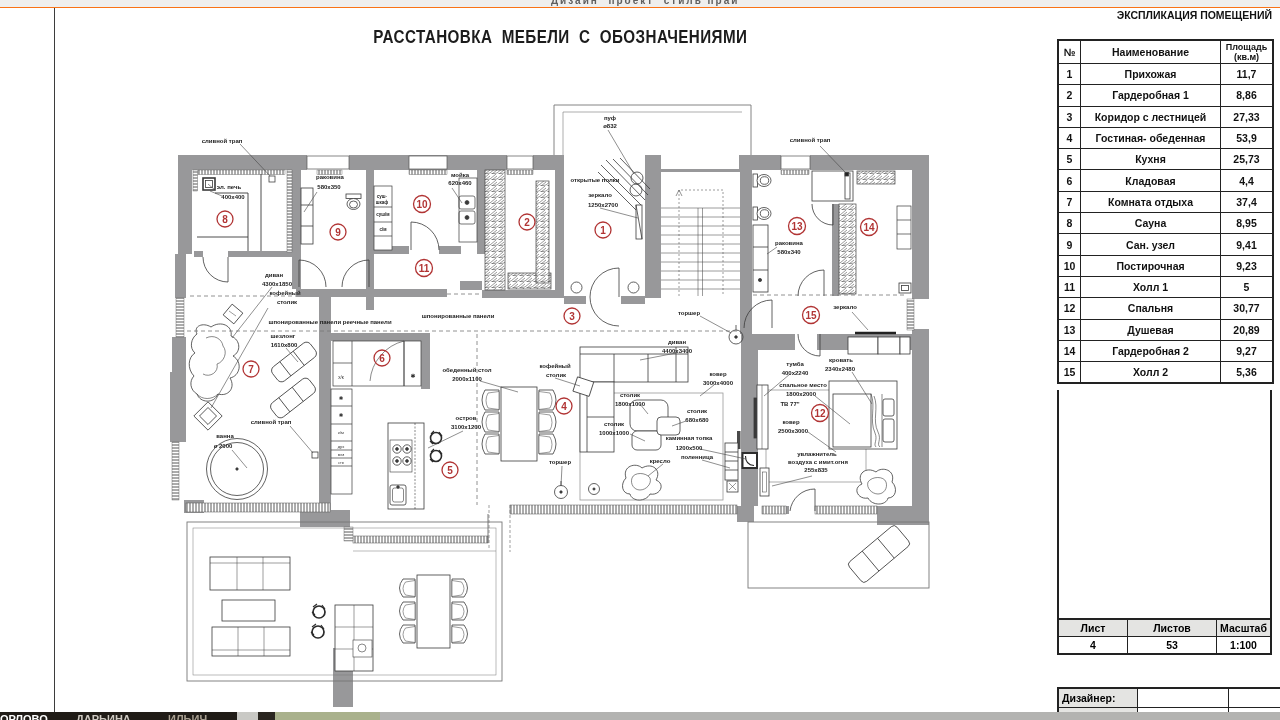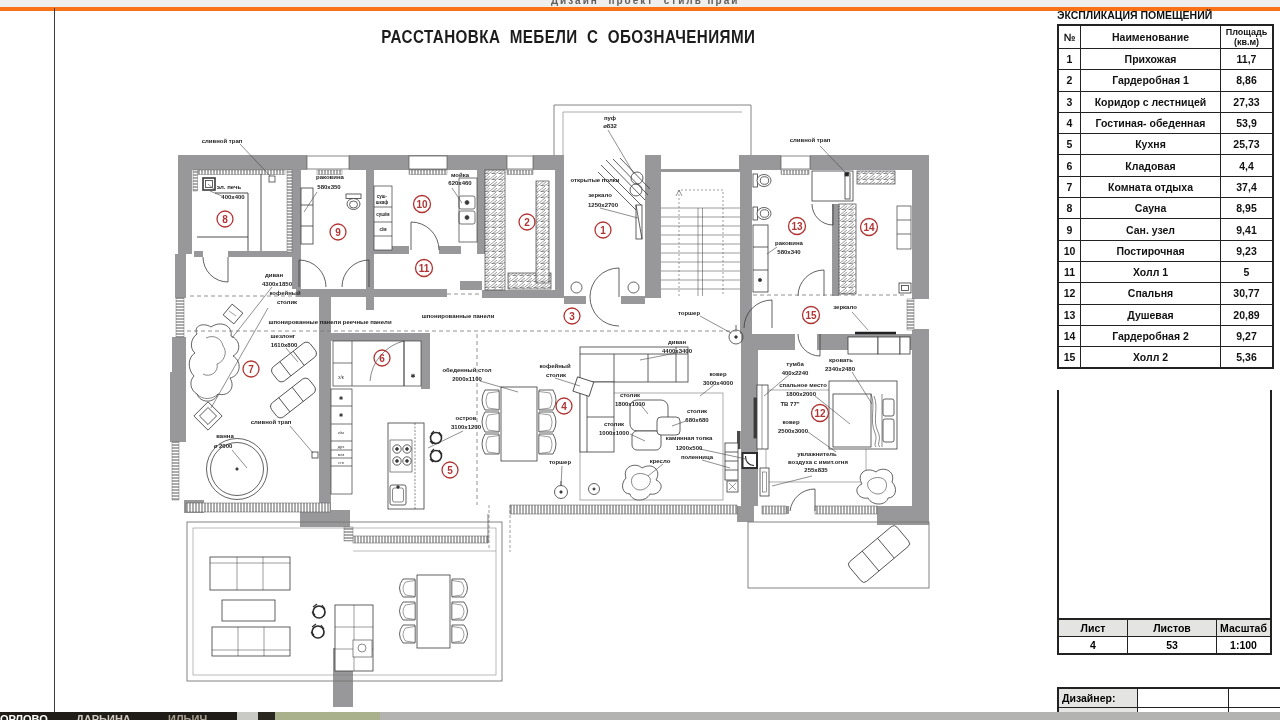--- a/index.html
+++ b/index.html
@@ -1,31 +1,31 @@
 <!DOCTYPE html>
 <html><head>
 <meta charset="utf-8">
 <style>
   html,body{margin:0;padding:0;}
   body{width:1280px;height:720px;position:relative;background:#ffffff;
        font-family:"Liberation Sans", sans-serif;overflow:hidden;}
   .abs{position:absolute;}
   
   #topstrip{left:0;top:0;width:1280px;height:7px;background:#efefee;
-     border-bottom:4px solid #f97316;font-size:9px;color:#555;overflow:hidden;}
+     border-bottom:1px solid #f97316;font-size:9px;color:#555;overflow:hidden;}
   #topstrip span{position:absolute;top:-5px;left:551px;letter-spacing:2px;color:#5f5f5f;font-weight:bold;font-size:10px;}
   
   #vline{left:54px;top:8px;width:1px;height:704px;background:#3d3d3d;}
   
-  #title{left:308px;top:27px;width:520px;text-align:center;font-size:18px;
+  #title{left:300px;top:27px;width:520px;text-align:center;font-size:18px;
      font-weight:bold;color:#1c1c1c;letter-spacing:0.5px;white-space:nowrap;}
   #title span{display:inline-block;transform:scaleX(0.845);transform-origin:50% 50%;}
   
   #expl{left:1057px;top:9px;width:215px;color:#111;}
-  #expl .ttl{text-align:left;font-weight:bold;font-size:10.5px;margin-bottom:3px;letter-spacing:0px;}
+  #expl .ttl{text-align:right;font-weight:bold;font-size:10.5px;margin-bottom:18px;letter-spacing:0px;}
   table{border-collapse:collapse;}
   #expl table{width:215px;border:2px solid #222;table-layout:fixed;}
   #expl td{border:1px solid #222;font-size:10.5px;font-weight:bold;text-align:center;
      padding:0;height:20.3px;line-height:10px;overflow:hidden;}
   #expl .hdr td{height:22px;}
   #expl .small{font-size:9px;margin-left:10px;}
   
   #stamp{left:1057px;top:618px;width:215px;}
   #stamp table{width:215px;border:2px solid #222;table-layout:fixed;padding-left:35px;}
   #stamp td{border:1px solid #222;font-size:10.5px;font-weight:bold;text-align:center;height:16px;padding:0;}

